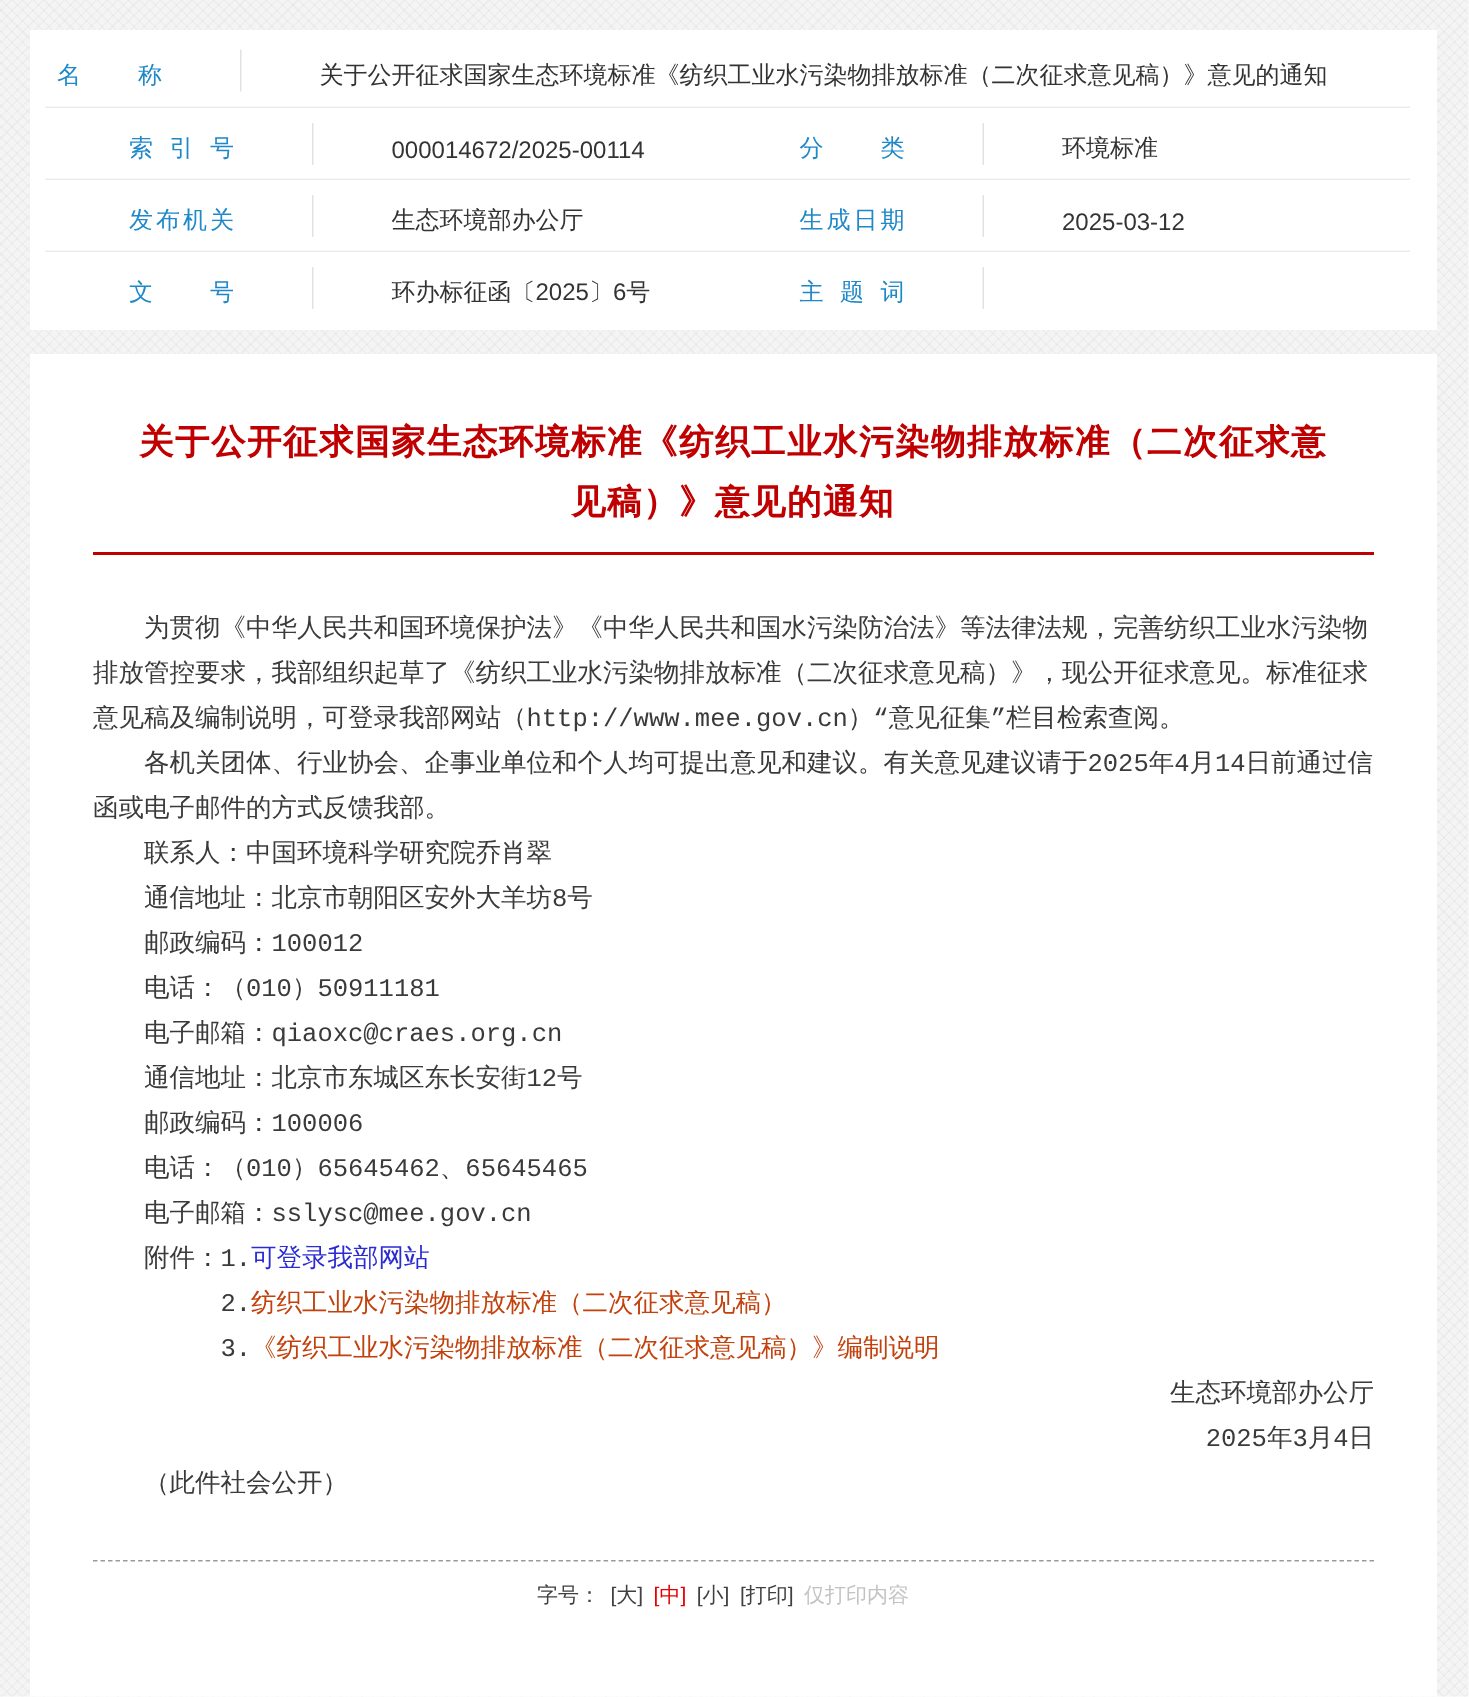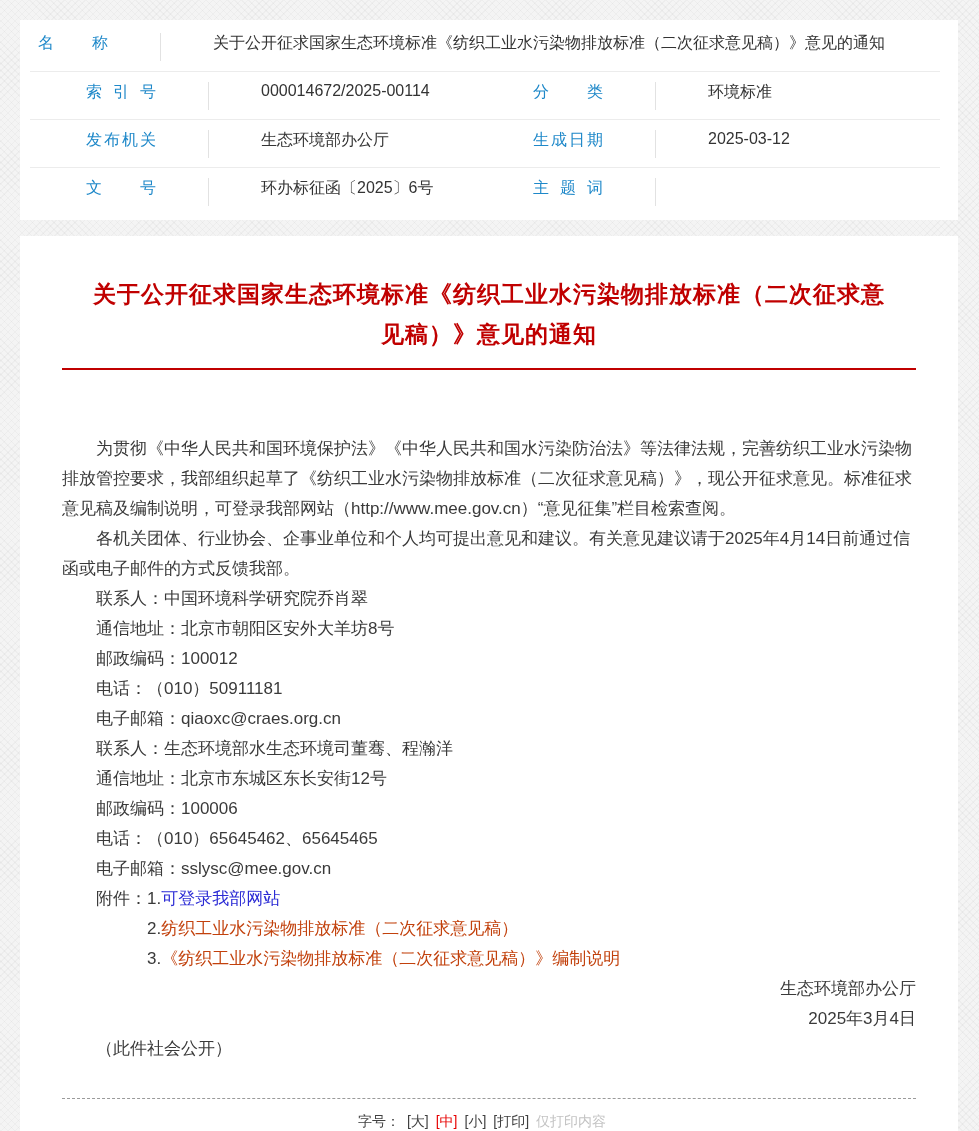--- a/index.html
+++ b/index.html
@@ -12,41 +12,41 @@
     background-image:
       repeating-linear-gradient(45deg, rgba(0,0,0,0.028) 0, rgba(0,0,0,0.028) 1px, transparent 1px, transparent 5px),
       repeating-linear-gradient(135deg, rgba(0,0,0,0.028) 0, rgba(0,0,0,0.028) 1px, transparent 1px, transparent 5px);
   }
   .card { background: #ffffff; width: 938px; margin-left: 20px; }
 
   
   .meta-card { margin-top: 20px; height: 200px; padding: 3px 18px 3px 10px; }
   .meta-row { height: 48px; display: flex; align-items: center; padding-left: 8px; }
   .meta-row + .meta-row { border-top: 1px solid #ececec; }
-  .meta-cell { display: flex; align-items: flex-start; min-width: 0; gap: 40px; }
+  .meta-cell { display: flex; align-items: flex-end; min-width: 0; gap: 40px; }
   .meta-cell.first { width: 447px; flex: none; margin-left: 48px; }
   .meta-cell.second { flex: 1; }
   .meta-cell.full { flex: 1; }
   .meta-label {
     display: inline-block; width: 70px; flex: none;
     color: #1e88c9; font-size: 16px;
     text-align: justify; text-align-last: justify;
   }
   .meta-sep { display: inline-block; flex: none; width: 1px; height: 28px; background: #e2e2e2; margin: 0 12px; }
   .meta-value { color: #333; font-size: 16px; white-space: nowrap; overflow: hidden; }
 
   
   .article-card { margin-top: 16px; min-height: 900px; padding: 38px 42px 30px 42px; }
   .article-title {
     color: #c00000; font-weight: bold; font-size: 23px;
     line-height: 40px; text-align: center; letter-spacing: 1px;
     max-width: 800px; margin: 0 auto;
   }
   .red-rule { height: 2px; background: #c00000; margin-top: 14px; border: none; }
-  .article-body { margin-top: 64px; font-size: 17px; line-height: 30px; color: #3a3a3a; }
+  .article-body { margin-top: 36px; font-size: 17px; line-height: 30px; color: #3a3a3a; font-family: Liberation Mono, monospace; }
   .para { text-indent: 2em; }
   .line { padding-left: 2em; }
   .attach-sub { padding-left: 5em; }
   a.attach-link { text-decoration: none; cursor: pointer; }
   a.attach-link.unvisited { color: #2b2bd5; }
   a.attach-link.visited { color: #c2410c; }
   .signature { text-align: right; }
   .dashed-divider { border: none; border-top: 1px dashed #9a9a9a; margin-top: 34px; }
 
   
@@ -110,21 +110,20 @@
 
   <div class="article-body">
     <p class="para">为贯彻《中华人民共和国环境保护法》《中华人民共和国水污染防治法》等法律法规，完善纺织工业水污染物排放管控要求，我部组织起草了《纺织工业水污染物排放标准（二次征求意见稿）》，现公开征求意见。标准征求意见稿及编制说明，可登录我部网站（http://www.mee.gov.cn）“意见征集”栏目检索查阅。</p>
     <p class="para">各机关团体、行业协会、企事业单位和个人均可提出意见和建议。有关意见建议请于2025年4月14日前通过信函或电子邮件的方式反馈我部。</p>
 
     <p class="line">联系人：中国环境科学研究院乔肖翠</p>
     <p class="line">通信地址：北京市朝阳区安外大羊坊8号</p>
     <p class="line">邮政编码：100012</p>
     <p class="line">电话：（010）50911181</p>
     <p class="line">电子邮箱：qiaoxc@craes.org.cn</p>
-    <p class="line">联系人：生态环境部水生态环境司董骞、程瀚洋</p>
     <p class="line">通信地址：北京市东城区东长安街12号</p>
     <p class="line">邮政编码：100006</p>
     <p class="line">电话：（010）65645462、65645465</p>
     <p class="line">电子邮箱：sslysc@mee.gov.cn</p>
 
     <p class="line">
       <span>附件：</span><span>1.</span><a class="attach-link unvisited">可登录我部网站</a>
     </p>
     <p class="line attach-sub">
       <span>2.</span><a class="attach-link visited">纺织工业水污染物排放标准（二次征求意见稿）</a>

